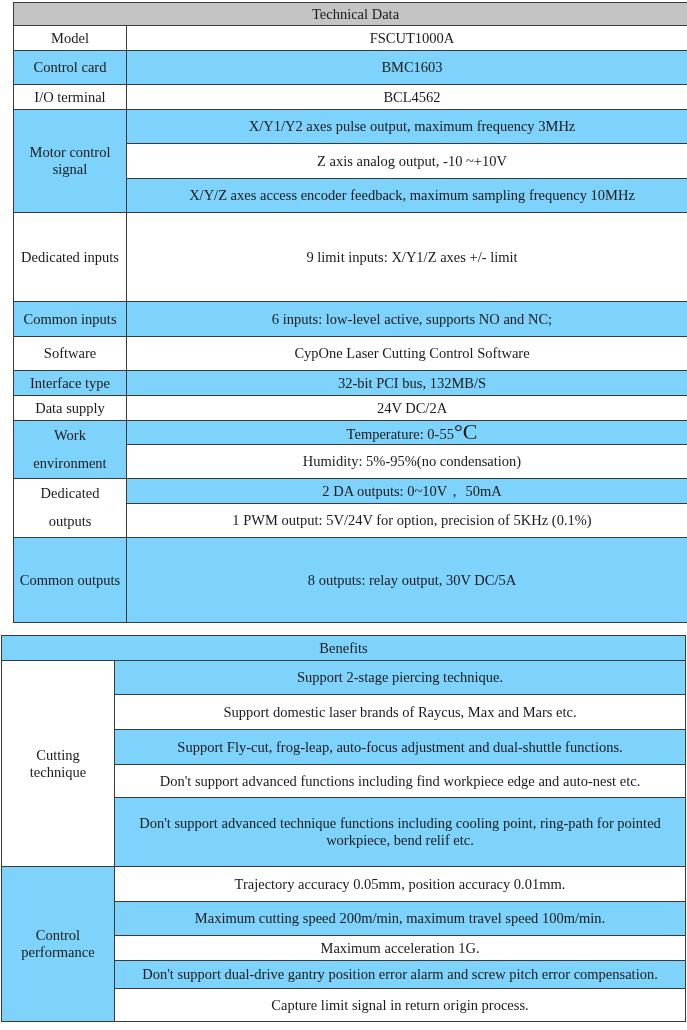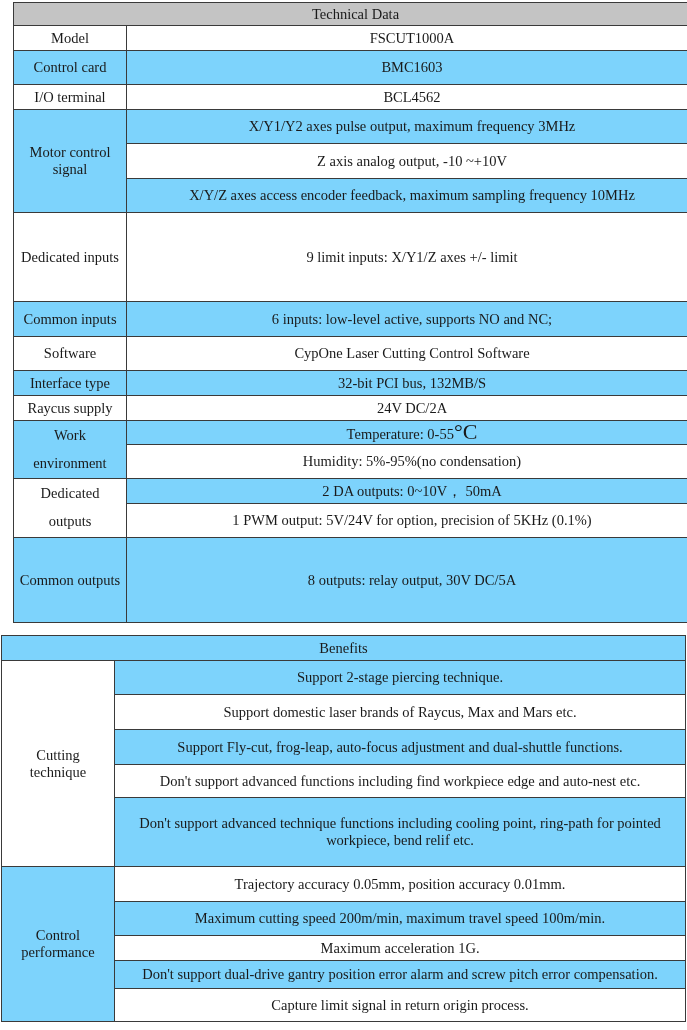--- a/index.html
+++ b/index.html
@@ -77,21 +77,21 @@
   </tr>
   <tr style="height:34px">
     <td class="w">Software</td>
     <td class="w">CypOne Laser Cutting Control Software</td>
   </tr>
   <tr style="height:25px">
     <td class="g">Interface type</td>
     <td class="g">32-bit PCI bus, 132MB/S</td>
   </tr>
   <tr style="height:25px">
-    <td class="w">Raycus supply</td>
+    <td class="w">Data supply</td>
     <td class="w">24V DC/2A</td>
   </tr>
   <tr style="height:24px">
     <td class="g lbl2" rowspan="2" style="line-height:1.9">
       <span>Work</span><br>
       <span>environment</span>
     </td>
     <td class="g">
       <span>Temperature: 0-55</span><span class="deg">°C</span>
     </td>

